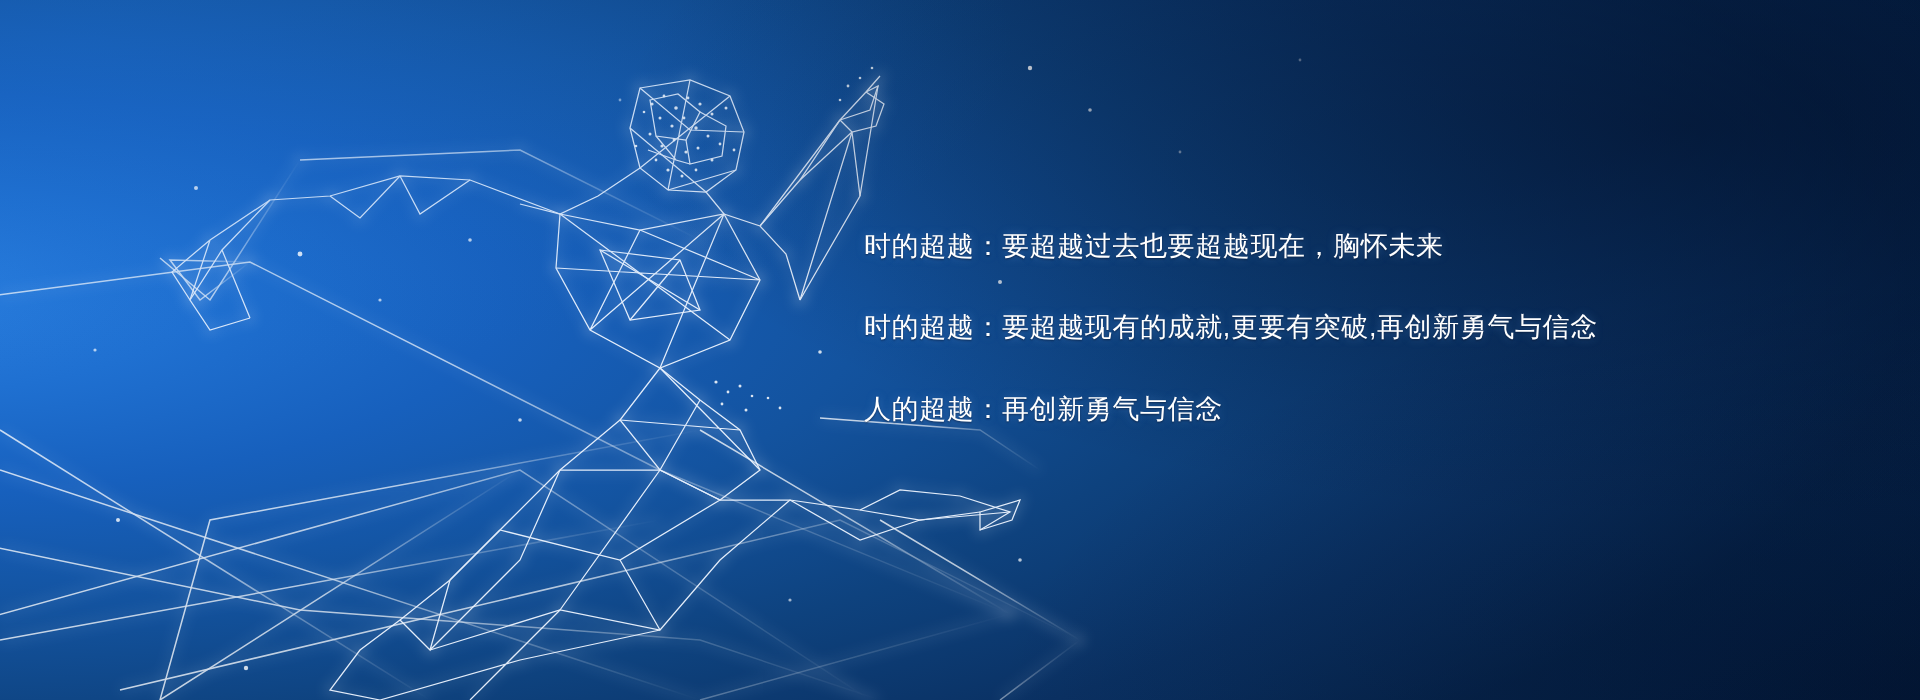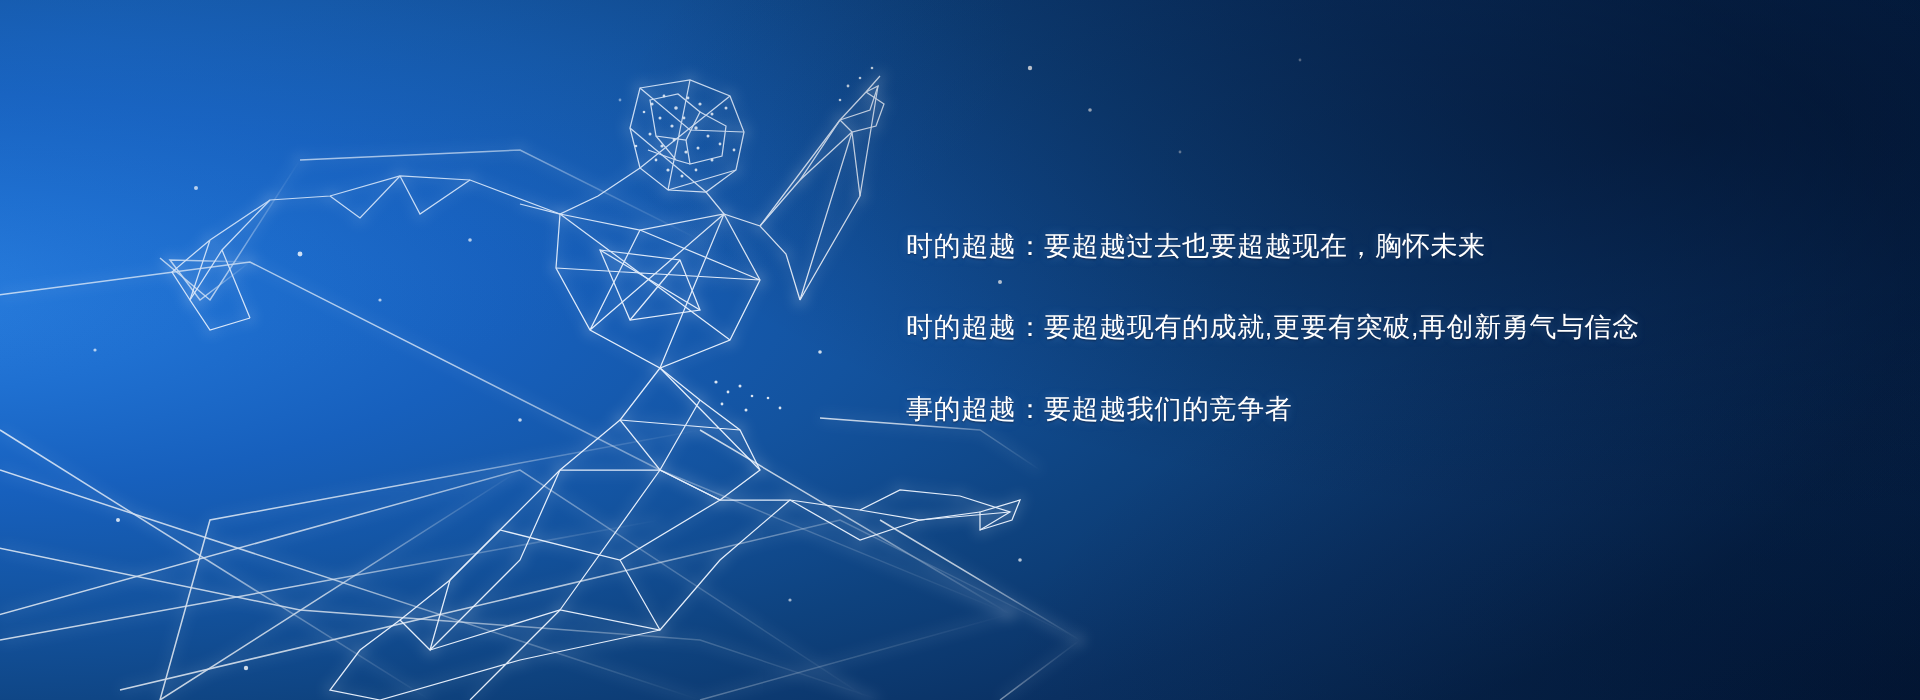--- a/index.html
+++ b/index.html
@@ -58,21 +58,21 @@
     position: absolute;
     inset: 0;
     width: 1920px;
     height: 700px;
   }
   .layer.glow { filter: blur(7px); opacity: .55; }
 
   
   .copy {
     position: absolute;
-    left: 906px;
+    left: 864px;
     top: 232px;
     width: 900px;
   }
   .copy-line {
     color: #ffffff;
     font-size: 27px;
     line-height: 1.05;
     letter-spacing: .6px;
     white-space: nowrap;
     margin: 0 0 53px 0;
@@ -382,16 +382,16 @@
       <circle cx="790" cy="600" r="1.6" opacity=".6"></circle>
       <circle cx="1300" cy="60" r="1.4" opacity=".45"></circle>
     </g>
   </svg>
 
   <div class="bg-vignette"></div>
 
   <div class="copy">
     <p class="copy-line">时的超越：要超越过去也要超越现在，胸怀未来</p>
     <p class="copy-line">时的超越：要超越现有的成就,更要有突破,再创新勇气与信念</p>
-    <p class="copy-line">事的超越：要超越我们的竞争者</p>
+    <p class="copy-line">人的超越：再创新勇气与信念</p>
   </div>
 
 </div>
 
 </body></html>

